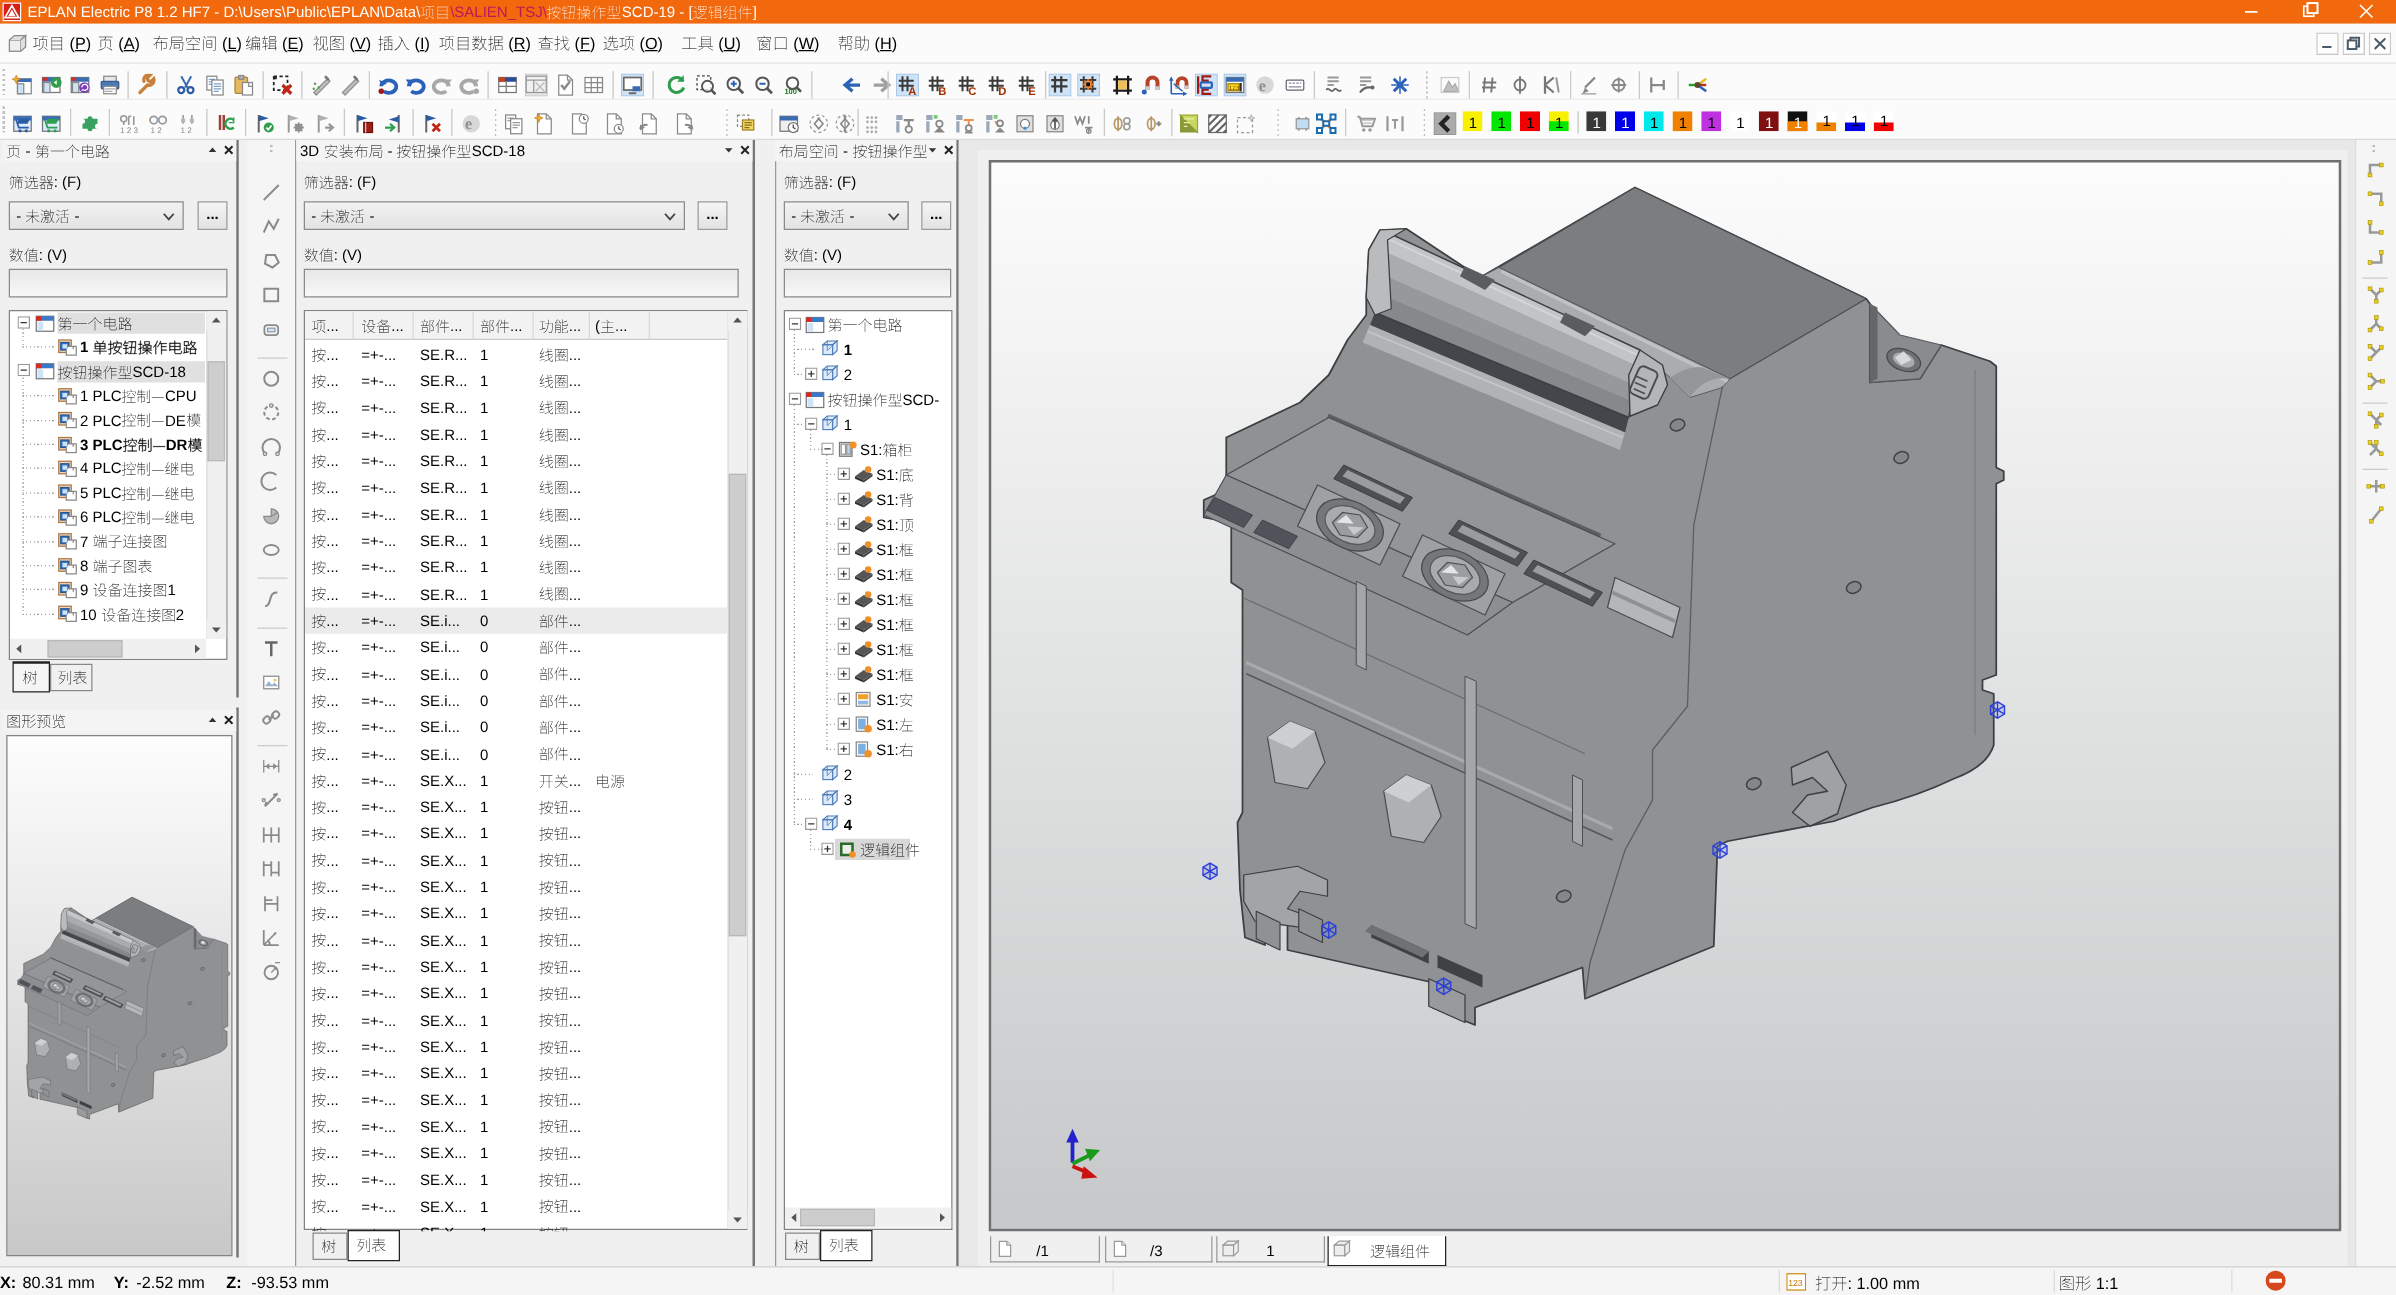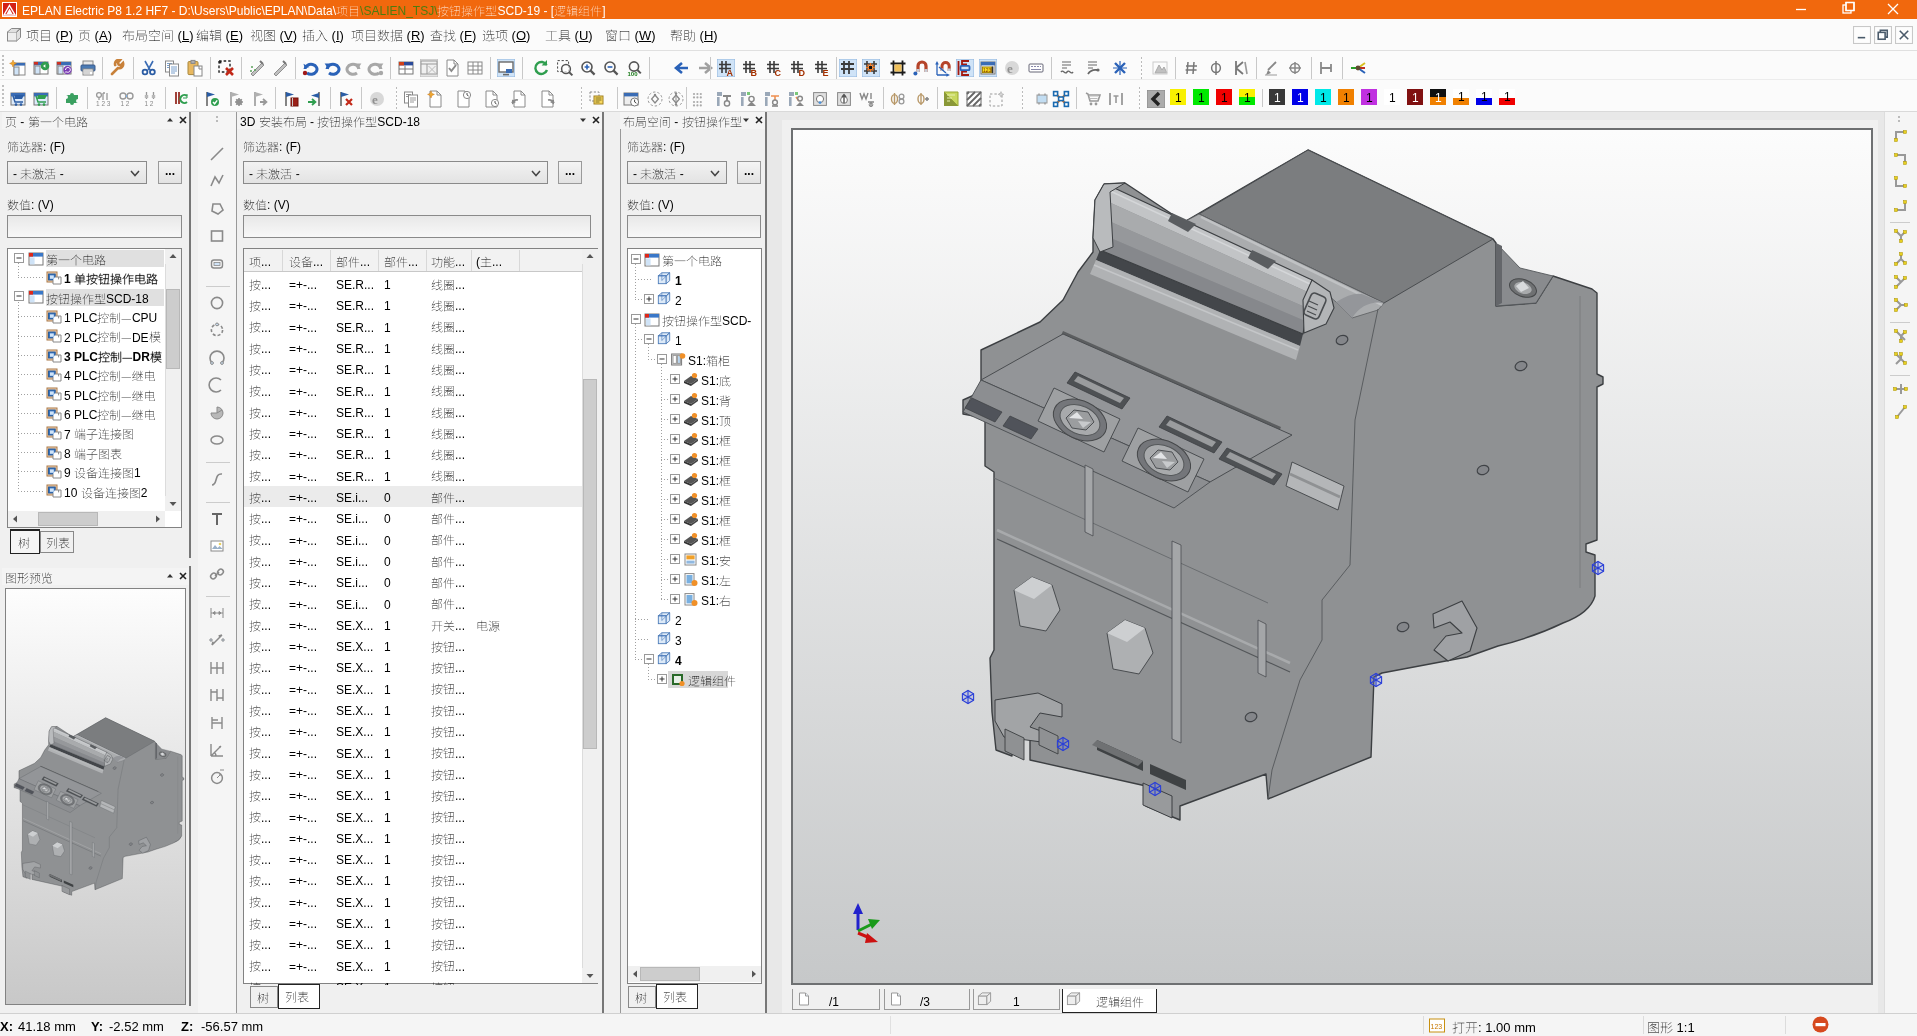--- a/index.html
+++ b/index.html
@@ -4,21 +4,21 @@
 body{font-family:"Liberation Sans",sans-serif;width:1917px;height:1036px;overflow:hidden;position:relative;background:#f0f0f0}
 </style></head><body>
 <div style="position:absolute;left:0px;top:0px;width:1917px;height:19px;background:#f1680d;"></div>
 <div style="position:absolute;left:2px;top:2px;width:15px;height:15px;background:#d42015;border:1px solid #fff;"><svg width="13" height="13" viewBox="0 0 13 13">
       <path d="M6.5 1.5L12 11H1z" fill="none" stroke="#fff" stroke-width="1.4"></path>
       <path d="M6.5 4.5L9.5 10h-6z" fill="#fff"></path>
     </svg></div>
 <div style="position:absolute;left:22px;top:0px;width:1300px;height:19px;line-height:19px;white-space:nowrap;"><span style="font:12px 'Liberation Sans';color:#fff;vertical-align:middle">EPLAN Electric P8 1.2 HF7 - D:\Users\Public\EPLAN\Data\</span><svg width="24.0" height="12.0" viewBox="0 -880 2000 1000" style="vertical-align:middle" fill="#fff">
       <use href="#z9879" x="0"></use>
       <use href="#z76EE" x="1000"></use>
-    </svg><span style="font:12px 'Liberation Sans';color:#4d7c0f;vertical-align:middle">\SALIEN_TSJ\</span><svg width="60.0" height="12.0" viewBox="0 -880 5000 1000" style="vertical-align:middle" fill="#fff">
+    </svg><span style="font:12px 'Liberation Sans';color:#be185d;vertical-align:middle">\SALIEN_TSJ\</span><svg width="60.0" height="12.0" viewBox="0 -880 5000 1000" style="vertical-align:middle" fill="#fff">
       <use href="#z6309" x="0"></use>
       <use href="#z94AE" x="1000"></use>
       <use href="#z64CD" x="2000"></use>
       <use href="#z4F5C" x="3000"></use>
       <use href="#z578B" x="4000"></use>
     </svg><span style="font:12px 'Liberation Sans';color:#fff;vertical-align:middle">SCD-19 - [</span><svg width="48.0" height="12.0" viewBox="0 -880 4000 1000" style="vertical-align:middle" fill="#fff">
       <use href="#z903B" x="0"></use>
       <use href="#z8F91" x="1000"></use>
       <use href="#z7EC4" x="2000"></use>
       <use href="#z4EF6" x="3000"></use>
@@ -2105,25 +2105,25 @@
     <rect x="1.5" y="7.5" width="3" height="3" fill="#e8d020" stroke="#a89000" stroke-width=".5"></rect>
     <rect x="12.5" y="7.5" width="3" height="3" fill="#e8d020" stroke="#a89000" stroke-width=".5"></rect>
   </svg>
 <svg style="position:absolute;left:1892px;top:403.1999999999999px" width="18" height="18" viewBox="0 0 18 18">
     <path d="M5 14L13 4" fill="none" stroke="#999" stroke-width="2"></path>
     <rect x="3.5" y="12.5" width="3" height="3" fill="#e8d020" stroke="#a89000" stroke-width=".5"></rect>
     <rect x="11.5" y="2.5" width="3" height="3" fill="#e8d020" stroke="#a89000" stroke-width=".5"></rect>
   </svg>
 <div style="position:absolute;left:0px;top:1013px;width:1917px;height:23px;background:#f5f5f5;border-top:1px solid #d0d0d0;"></div>
 <div style="position:absolute;left:0px;top:1018px;height:16px;line-height:16px;"><span style="font:13px 'Liberation Sans';color:#000"><b>X:</b></span></div>
-<div style="position:absolute;left:18px;top:1018px;height:16px;line-height:16px;"><span style="font:13px 'Liberation Sans';color:#000">41.18 mm</span></div>
+<div style="position:absolute;left:18px;top:1018px;height:16px;line-height:16px;"><span style="font:13px 'Liberation Sans';color:#000">80.31 mm</span></div>
 <div style="position:absolute;left:91px;top:1018px;height:16px;line-height:16px;"><span style="font:13px 'Liberation Sans';color:#000"><b>Y:</b></span></div>
 <div style="position:absolute;left:109px;top:1018px;height:16px;line-height:16px;"><span style="font:13px 'Liberation Sans';color:#000">-2.52 mm</span></div>
 <div style="position:absolute;left:181px;top:1018px;height:16px;line-height:16px;"><span style="font:13px 'Liberation Sans';color:#000"><b>Z:</b></span></div>
-<div style="position:absolute;left:201px;top:1018px;height:16px;line-height:16px;"><span style="font:13px 'Liberation Sans';color:#000">-56.57 mm</span></div>
+<div style="position:absolute;left:201px;top:1018px;height:16px;line-height:16px;"><span style="font:13px 'Liberation Sans';color:#000">-93.53 mm</span></div>
 <div style="position:absolute;left:890px;top:1016px;width:1px;height:18px;background:#e0e0e0;"></div>
 <div style="position:absolute;left:1423px;top:1016px;width:1px;height:18px;background:#dcdcdc;"></div>
 <svg style="position:absolute;left:1429px;top:1018px" width="16" height="15" viewBox="0 0 16 15">
     <rect x="0.5" y="1" width="15" height="13" fill="#fff" stroke="#c89010"></rect>
     <text x="1.5" y="10.5" font-family="Liberation Sans" font-size="7" fill="#c87800">123</text>
   </svg>
 <div style="position:absolute;left:1452px;top:1018px;height:17px;line-height:17px;white-space:nowrap;"><svg width="26.0" height="13.0" viewBox="0 -880 2000 1000" style="vertical-align:middle" fill="#000">
       <use href="#z6253" x="0"></use>
       <use href="#z5F00" x="1000"></use>
     </svg><span style="font:normal 13px 'Liberation Sans';color:#000;vertical-align:middle">:&nbsp;1.00&nbsp;mm</span></div>

